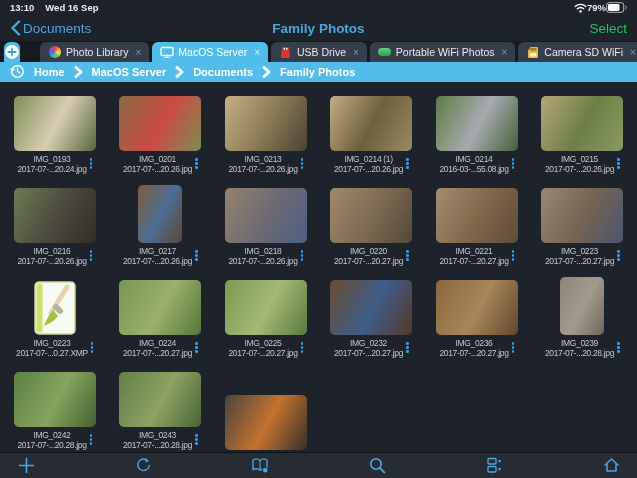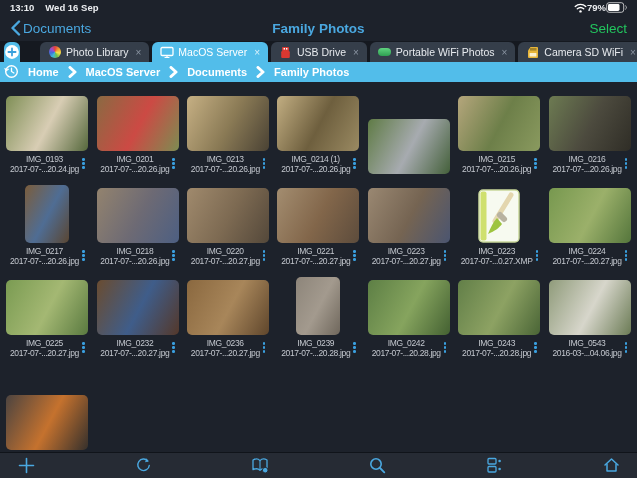--- a/index.html
+++ b/index.html
@@ -23,26 +23,26 @@
   .plus-tab { width:42px; height:20px; background:#52bdea; border-radius:6px 6px 0 0; display:flex; align-items:center; justify-content:center; margin-right:3px; }
   .tab { height:20px; background:#353e4a; border-radius:6px 6px 0 0; display:flex; align-items:center; gap:5px; padding:0 8px; margin-right:3px; font-size:10.5px; color:#e7eaee; white-space:nowrap; }
   .tab.active { background:#52bdea; color:#ffffff; }
   .tab .close { color:#8b95a3; font-size:10px; margin-left:2px; }
   .tab.active .close { color:#d9f1fc; }
   .tabicon { width:13px; height:13px; display:inline-flex; align-items:center; justify-content:center; flex:0 0 auto; }
   .ti-photos { width:12px; height:12px; border-radius:50%; background:conic-gradient(#e4413c,#f09c33,#f5e04a,#6fbf4a,#3fb9d8,#3f6fd8,#9b4fd0,#e4413c); }
   .ti-wifi-drive { width:13px; height:8px; border-radius:4px; background:linear-gradient(#5fd47f,#2f9e52); }
 
   
-  .breadcrumb { height:20px; background:#52bdea; display:flex; align-items:center; gap:9px; padding:0 4px; color:#ffffff; font-size:11px; font-weight:bold; }
+  .breadcrumb { height:20px; background:#52bdea; display:flex; align-items:center; gap:9px; padding:0 10px; color:#ffffff; font-size:11px; font-weight:bold; }
   .crumb { white-space:nowrap; }
   .chev { display:inline-flex; }
 
   
-  .content { flex:1; padding:2px 2px 0 2px; display:grid; grid-template-columns:repeat(7,1fr); grid-auto-rows:92px; align-content:start; }
+  .content { flex:1; padding:2px 2px 0 2px; display:grid; grid-template-columns:repeat(6,1fr); grid-auto-rows:92px; align-content:start; }
   .cell { display:flex; flex-direction:column; align-items:center; justify-content:flex-end; padding-bottom:2px; }
   .thumb-area { height:64px; display:flex; align-items:flex-end; justify-content:center; }
   .thumb { width:82px; height:55px; border-radius:5px; background:#3a414d; }
   .thumb.portrait { width:44px; height:58px; }
   .thumb.xmpdoc { width:46px; height:56px; background:transparent; display:flex; align-items:flex-end; justify-content:center; }
   .label-wrap { display:flex; align-items:center; margin-top:3px; position:relative; }
   .label-text { text-align:center; }
   .file-name, .file-date { font-size:8.5px; letter-spacing:-0.35px; color:#c4c8cf; line-height:10px; white-space:nowrap; }
   .dots { display:inline-flex; flex-direction:column; gap:1.5px; margin-left:3px; }
   .dots i { width:2.5px; height:2.5px; border-radius:50%; background:#3aa0e0; }
@@ -249,20 +249,31 @@
             <i></i>
             <i></i>
             <i></i>
           </span>
     </div>
   </div>
       <div class="cell">
     <div class="thumb-area">
       <div class="thumb" style="background: linear-gradient(118deg, rgb(95, 123, 69) 0%, rgb(167, 171, 176) 52%, rgb(68, 96, 58) 100%);"></div>
     </div>
+    <div class="label-wrap">
+      <div class="label-text">
+        <div class="file-name">IMG_0214</div>
+        <div class="file-date">2016-03-...55.08.jpg</div>
+      </div>
+      <span class="dots">
+            <i></i>
+            <i></i>
+            <i></i>
+          </span>
+    </div>
   </div>
       <div class="cell">
     <div class="thumb-area">
       <div class="thumb" style="background: linear-gradient(118deg, rgb(181, 166, 124) 0%, rgb(109, 127, 73) 52%, rgb(138, 154, 95) 100%);"></div>
     </div>
     <div class="label-wrap">
       <div class="label-text">
         <div class="file-name">IMG_0215</div>
         <div class="file-date">2017-07-...20.26.jpg</div>
       </div>
@@ -502,36 +513,20 @@
       </div>
       <span class="dots">
             <i></i>
             <i></i>
             <i></i>
           </span>
     </div>
   </div>
       <div class="cell">
     <div class="thumb-area">
-      <div class="thumb" style="background: linear-gradient(118deg, rgb(143, 155, 122) 0%, rgb(215, 214, 203) 52%, rgb(107, 123, 85) 100%);"></div>
-    </div>
-    <div class="label-wrap">
-      <div class="label-text">
-        <div class="file-name">IMG_0543</div>
-        <div class="file-date">2016-03-...04.06.jpg</div>
-      </div>
-      <span class="dots">
-            <i></i>
-            <i></i>
-            <i></i>
-          </span>
-    </div>
-  </div>
-      <div class="cell">
-    <div class="thumb-area">
       <div class="thumb" style="background: linear-gradient(118deg, rgb(76, 68, 64) 0%, rgb(197, 114, 46) 52%, rgb(53, 48, 44) 100%);"></div>
     </div>
   </div>
     </div>
 
   <div class="toolbar" id="toolbar">
       <button class="tool-btn">
         <span class="icon-def">
           <svg width="17" height="17" viewBox="0 0 17 17">
             <path d="M8.5 1.5 v14 M1.5 8.5 h14" stroke="#4aa8e0" stroke-width="1.6" stroke-linecap="round"></path>

